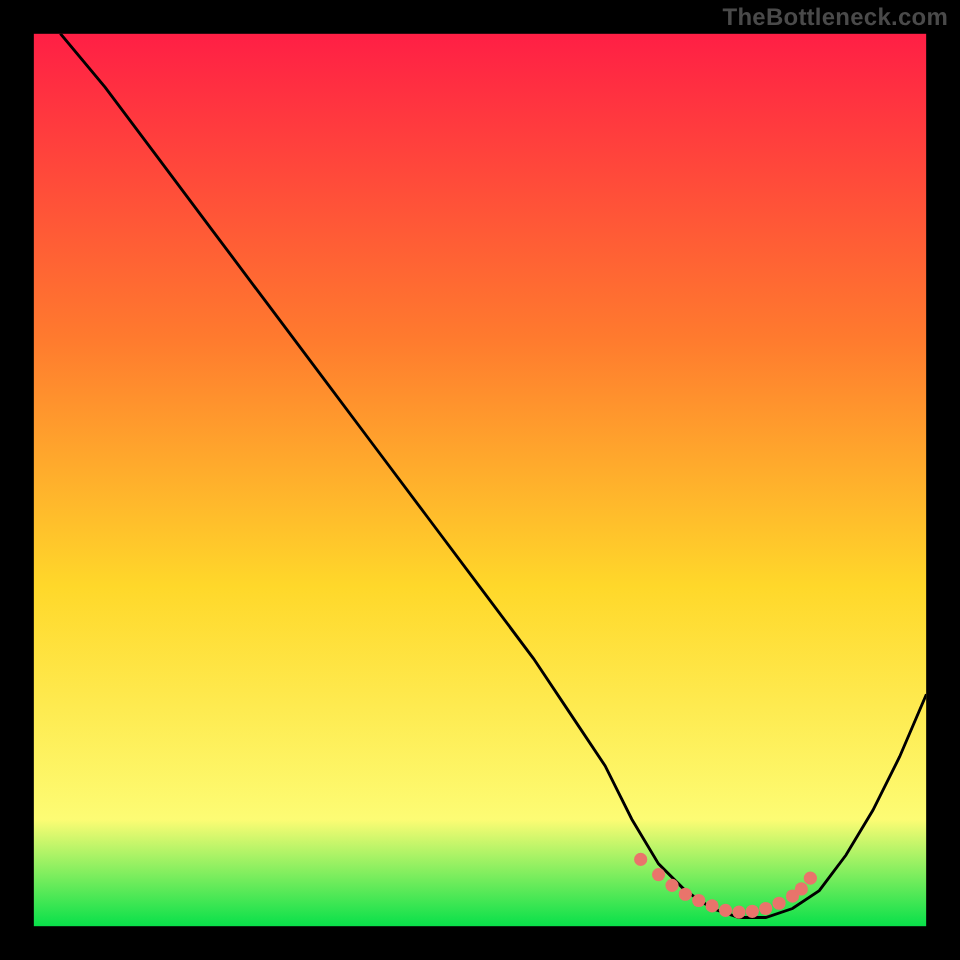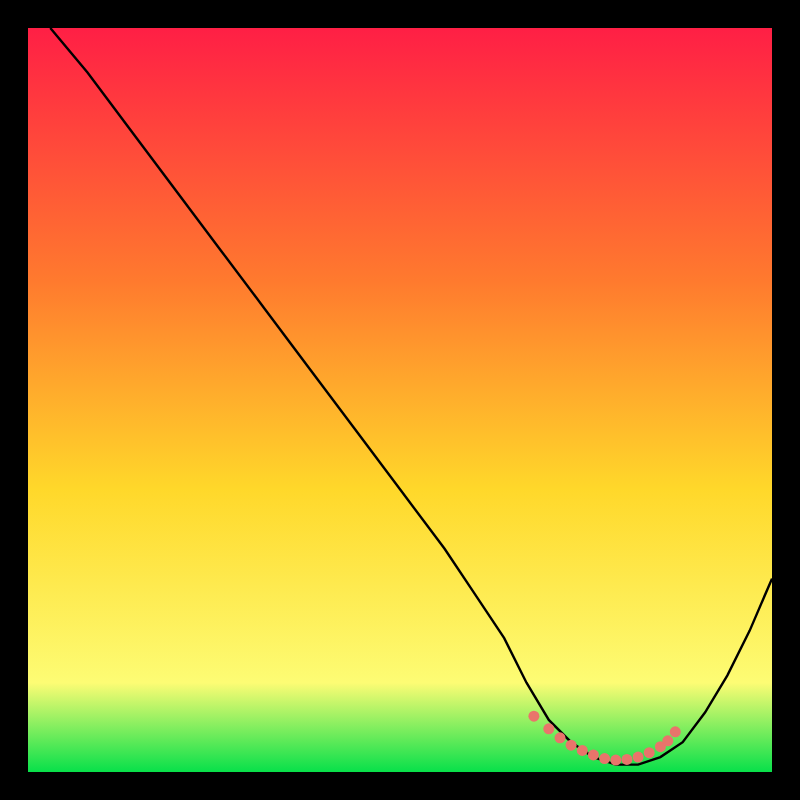--- a/index.html
+++ b/index.html
@@ -34,20 +34,21 @@
     top: 28px;
     width: 744px;
     height: 744px;
   }
   svg { display: block; }
 </style>
 </head>
 <body>
 
 <div class="frame">
+  <div class="watermark">TheBottleneck.com</div>
 
   <div class="plot">
     <svg id="svg" width="744" height="744" viewBox="0 0 744 744">
       <defs>
         <linearGradient id="bg-grad" x1="0" y1="0" x2="0" y2="1">
           <stop id="g0" offset="0%" stop-color="#ff1f45"></stop>
           <stop id="g1" offset="34%" stop-color="#ff7a2e"></stop>
           <stop id="g2" offset="62%" stop-color="#ffd82a"></stop>
           <stop id="g3" offset="88%" stop-color="#fdfc74"></stop>
           <stop id="g4" offset="100%" stop-color="#08e04a"></stop>

